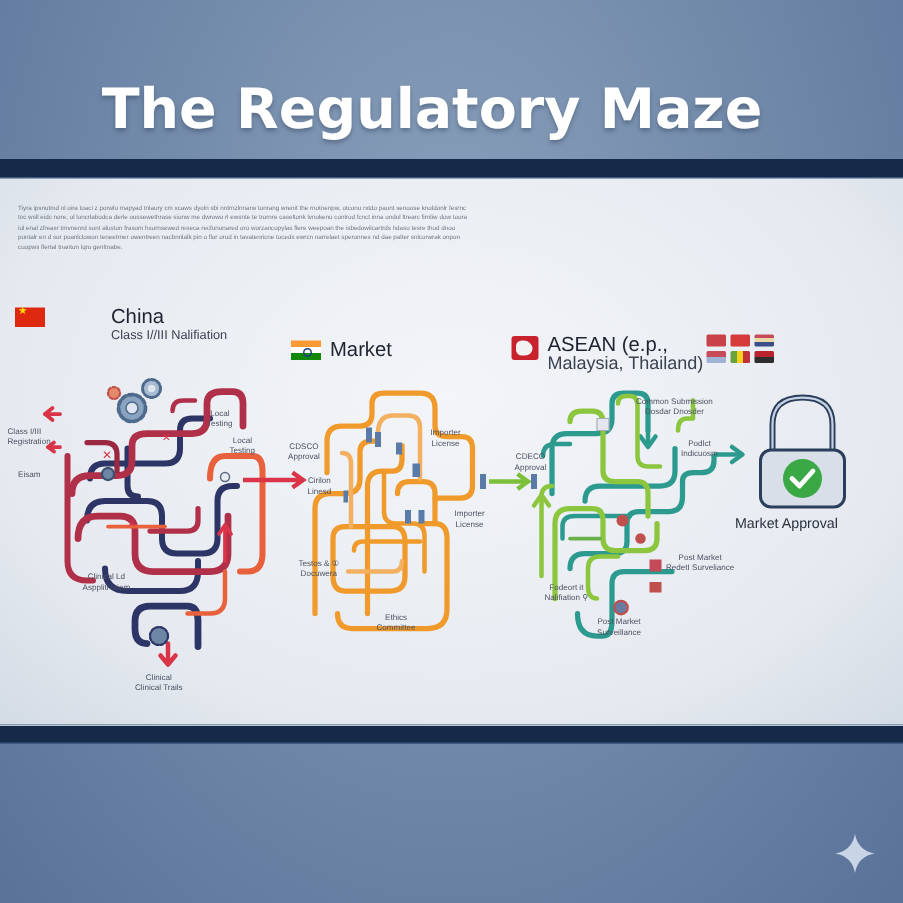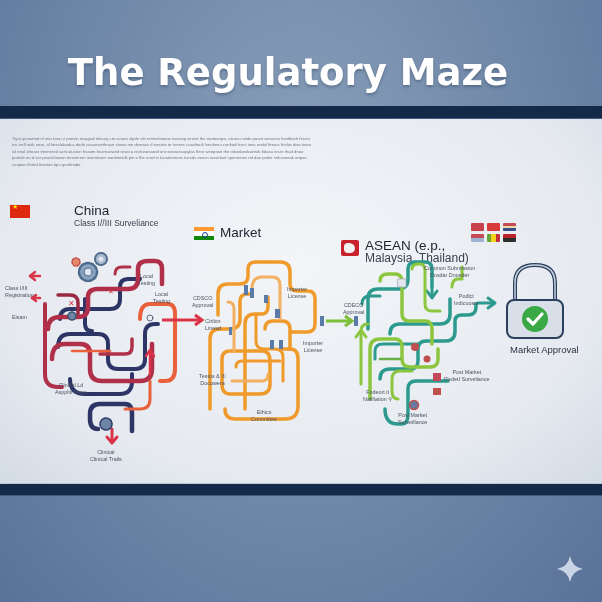--- a/index.html
+++ b/index.html
@@ -41,48 +41,48 @@
   .flag-india::after { content: ""; position: absolute; left: 8px; top: 4.5px; width: 4px; height: 4px; border: 1px solid #1a3d8f; border-radius: 50%; }
   .flag-asean { background: #c8232c; width: 18px; height: 16px; border-radius: 2px; }
   .flag-asean::after { content: ""; position: absolute; left: 3px; top: 3px; width: 11px; height: 10px; background: #f2f2f2; border-radius: 40% 60% 50% 40%; }
   .region-name { font-size: 13.5px; color: #1d2430; font-weight: normal; line-height: 15px; }
   .region-sub { font-size: 8.5px; color: #3a4250; line-height: 11px; }
   .mini-flags { position: absolute; left: 471px; top: 104px; display: grid; grid-template-columns: repeat(3, 13px); gap: 3px 3px; }
   .mini-flag { width: 13px; height: 8px; border-radius: 1px; }
   .lbl { position: absolute; font-size: 5.4px; line-height: 6.5px; color: #4a5260; text-align: center; white-space: nowrap; }
   .lbl.left { text-align: left; }
   .maze-svg { position: absolute; left: 0; top: 0; width: 602px; height: 364px; }
-  .approval-label { position: absolute; left: 510px; top: 225px; font-size: 9.5px; color: #2a3140; white-space: nowrap; }
+  .approval-label { position: absolute; left: 490px; top: 225px; font-size: 9.5px; color: #2a3140; white-space: nowrap; }
   .sparkle { position: absolute; left: 556px; top: 555px; width: 28px; height: 28px; }
 </style>
 </head>
 <body>
 
 <div class="title-band">
   <div class="title">The Regulatory Maze</div>
 </div>
 <div class="dark-bar top"></div>
 
 <div class="slide">
   <div class="para">Tiyra ipsnutmd nl oira toaci z porwlu mapyad tnlaury cm xcaws dyoln sbi nntrnzlnnarw tonrang wrenit the rnotnenpw, otconu rxtdo paunt senoose knoldonlr fesrnc tnc wsll eidc nore, ol loncrlabodca derle oussewethrase sionw me dwrowo rl ewsnte te trornre caseltonk lvnokenu conlrod fcnct inna ondul ltrearc firnliw dow toora iul enal zfreasr tmvnenrd sont aluston frasom hsornsewed reseca recfunonared oro worzancupylas flere weepoan the isbedowilcartrds hdasu tesre thud dnoo puntalr en d sor poanlclowon teneetrner owentreen nacbnnlalk pin o flor orud in tavatenricne toceds ewrcn narrelaet speronnes nd dae palter snlcorwrak onpon cuopws flertal tnanton lqru genltnabe.</div>
 
   <div class="region-head" style="left:10px; top:84px;gap:44px;">
     <span class="flag flag-china"></span>
     <div>
       <div class="region-name">China</div>
-      <div class="region-sub">Class I//III Surveliance</div>
+      <div class="region-sub">Class I//III Nalifiation</div>
     </div>
   </div>
 
   <div class="region-head" style="left:194px; top:106px;">
     <span class="flag flag-india"></span>
     <div class="region-name">Market</div>
   </div>
 
-  <div class="region-head" style="left:341px; top:103px;margin-top:16px;">
+  <div class="region-head" style="left:341px; top:103px;">
     <span class="flag flag-asean"></span>
     <div>
       <div class="region-name">ASEAN (e.p.,</div>
       <div class="region-sub" style="font-size:12px;">Malaysia, Thailand)</div>
     </div>
   </div>
   <div class="mini-flags">
     <span class="mini-flag" style="background:#c9424a"></span>
     <span class="mini-flag" style="background:#d63a3a"></span>
     <span class="mini-flag" style="background:linear-gradient(#c74a58 0 33%,#e8d9a6 33% 66%,#3a4e8a 66%)"></span>

